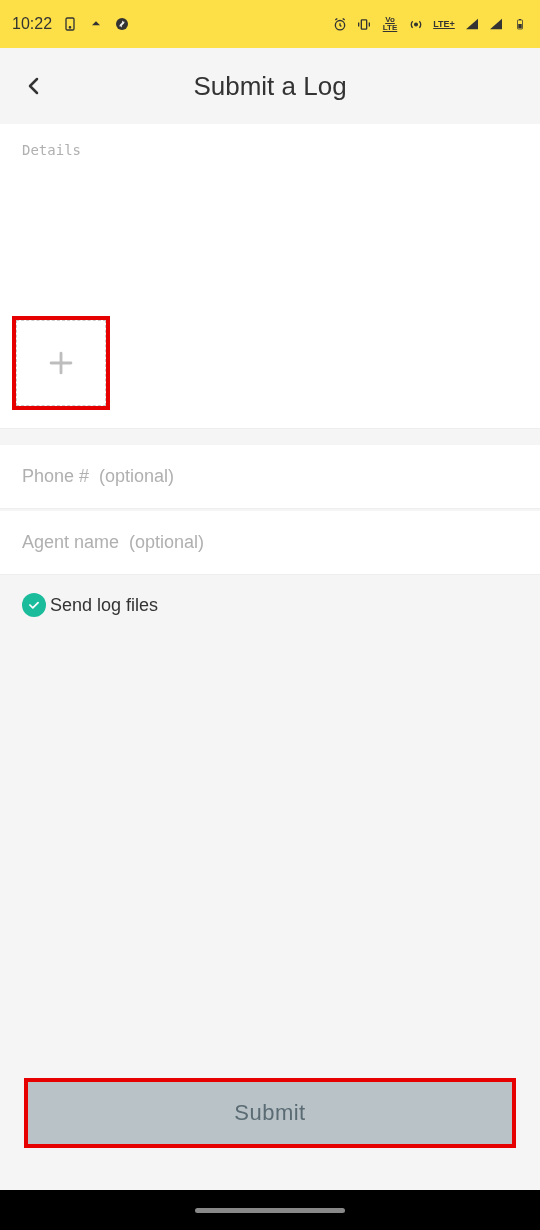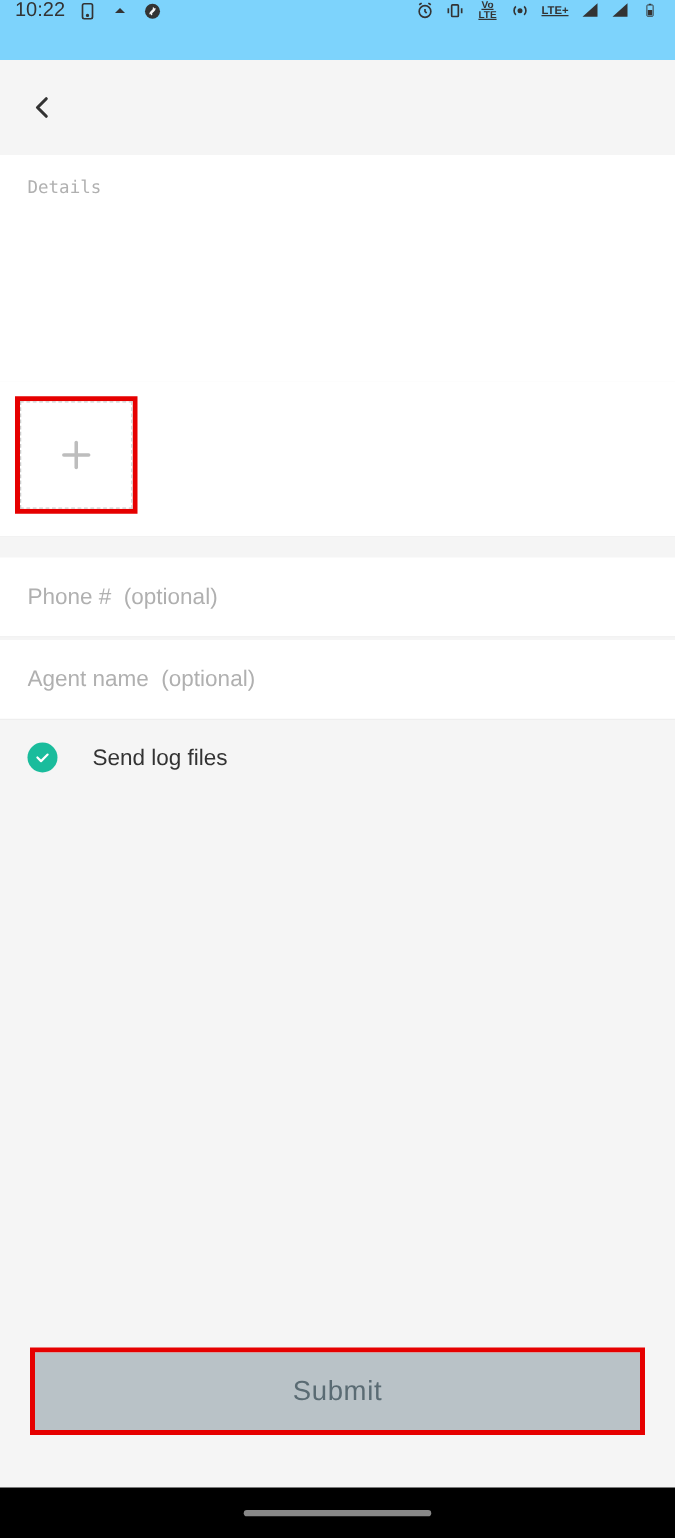--- a/index.html
+++ b/index.html
@@ -1,22 +1,22 @@
 <!DOCTYPE html>
 <html><head>
 <meta charset="utf-8">
 <style>
   * { box-sizing: border-box; margin: 0; padding: 0; }
   html, body { width: 540px; height: 1230px; font-family: -apple-system, BlinkMacSystemFont, 'Segoe UI', sans-serif; background: #f5f5f5; overflow: hidden; }
   
   .status-bar {
     height: 48px;
-    background: #7dd3fc;
-    display: flex;
-    align-items: flex-start;
+    background: #fde047;
+    display: flex;
+    align-items: center;
     justify-content: space-between;
     padding: 0 12px;
     font-size: 16px;
     color: #333;
   }
   .status-left { display: flex; align-items: center; gap: 10px; }
   .status-right { display: flex; align-items: center; gap: 8px; }
   .status-icon { width: 16px; height: 16px; display: inline-flex; align-items: center; justify-content: center; text-decoration: underline; }
   .status-text { font-weight: 500; }
   
@@ -103,21 +103,21 @@
   }
   .text-input::placeholder { color: #b0b0b0; }
   
   .spacer-gap { height: 14px; background: #f5f5f5; }
   
   .checkbox-row {
     background: #f5f5f5;
     padding: 18px 22px;
     display: flex;
     align-items: center;
-    gap: 28px;
+    gap: 4px;
   }
   .check-circle {
     width: 24px;
     height: 24px;
     border-radius: 50%;
     background: #1abc9c;
     display: flex;
     align-items: center;
     justify-content: center;
   }
@@ -234,20 +234,21 @@
     </span>
   </div>
 </div>
 
 <div class="header">
   <div class="back-btn">
     <svg viewBox="0 0 24 24" width="24" height="24" fill="none" stroke="#333" stroke-width="2.5" stroke-linecap="round" stroke-linejoin="round">
         <polyline points="15 5 8 12 15 19"></polyline>
       </svg>
   </div>
+  <div class="header-title">Submit a Log</div>
 </div>
 
 <div class="details-section">
   <textarea class="details-input" placeholder="Details" style=""></textarea>
 </div>
 
 <div class="attach-section">
   <div class="attach-highlight">
     <div class="attach-box">
       <svg class="plus-svg" viewBox="0 0 24 24" fill="none" stroke="#bdbdbd" stroke-width="2" stroke-linecap="round">

